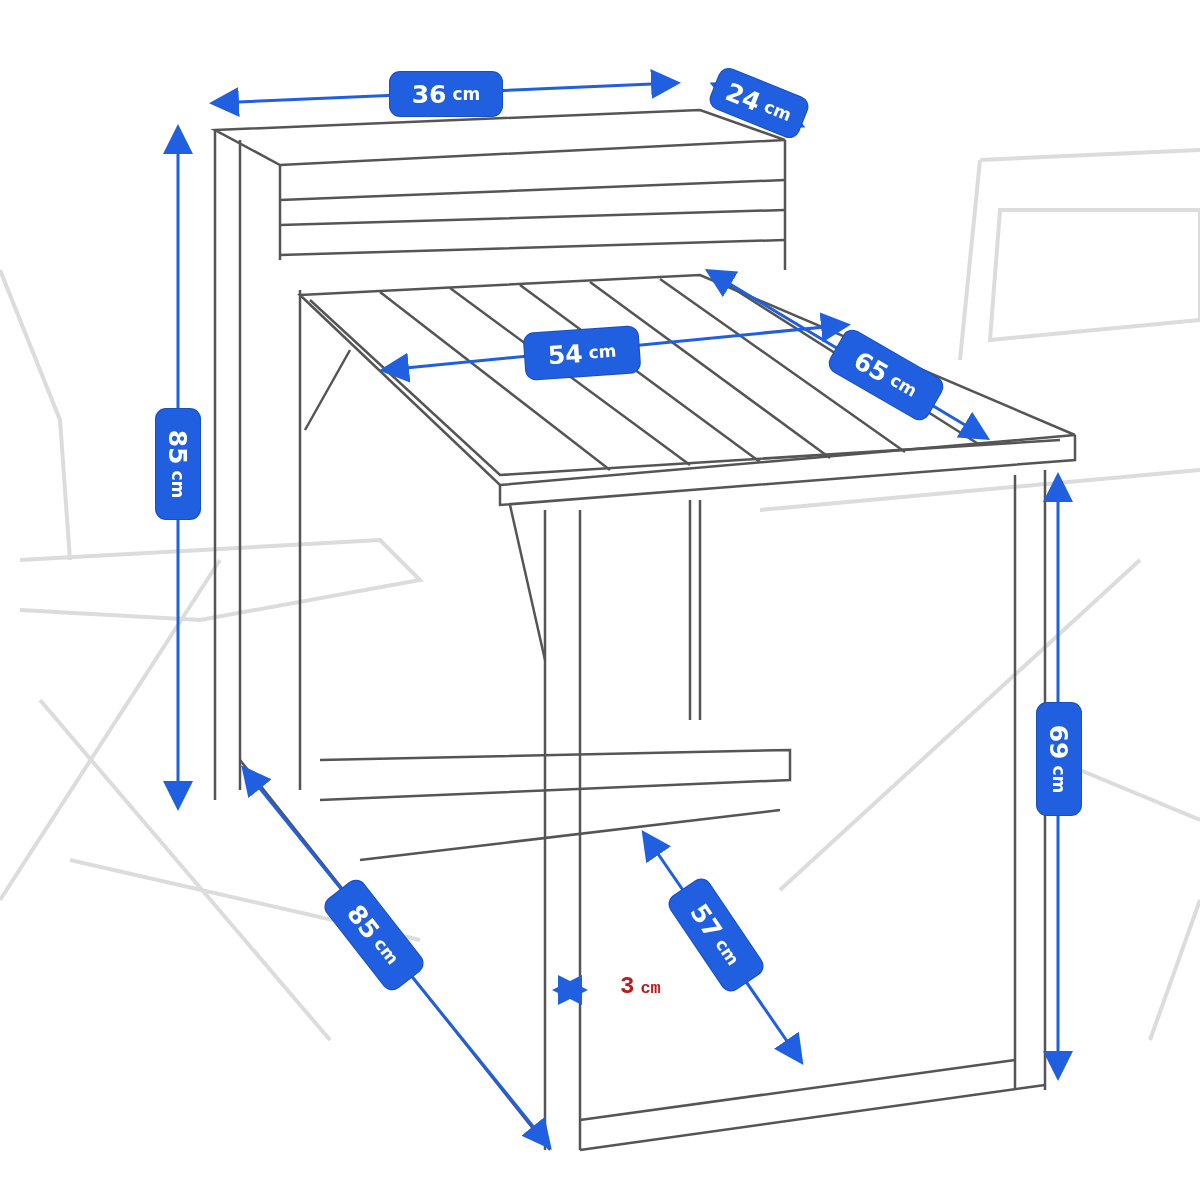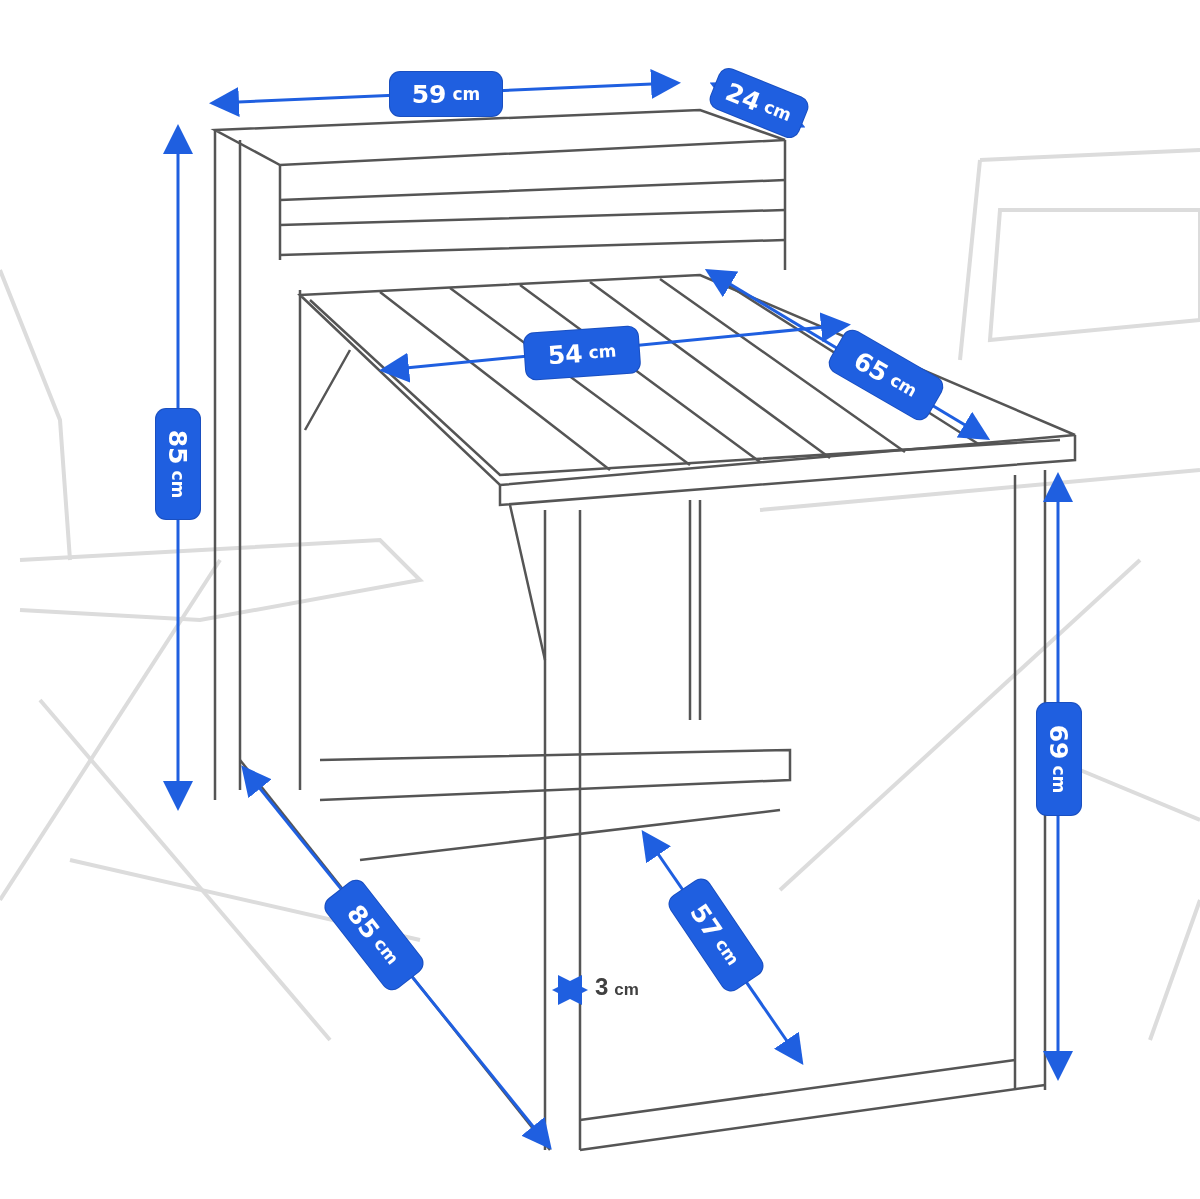--- a/index.html
+++ b/index.html
@@ -1,21 +1,21 @@
 <!DOCTYPE html>
 <html><head>
 <meta charset="utf-8">
 <style>
   html, body { margin:0; padding:0; background:#ffffff; }
   body { width:1200px; height:1199px; position:relative; overflow:hidden; font-family:"Liberation Sans", sans-serif; }
   svg.drawing { position:absolute; left:0; top:0; }
   .badge { position:absolute; background:#1f5fe0; color:#ffffff; border-radius:10px; font-weight:bold; display:flex; align-items:center; justify-content:center; white-space:nowrap; font-family:"DejaVu Sans", sans-serif; box-shadow:0 0 0 1px #1a4fc0; }
   .badge .num { font-size:25px; }
   .badge .unit { font-size:17px; margin-left:6px; }
-  .plain-label { position:absolute; color:#404040; font-weight:bold; font-family:Liberation Sans, sans-serif; font-size:24px; }
+  .plain-label { position:absolute; color:#b91c1c; font-weight:bold; font-family:Liberation Mono, monospace; font-size:24px;margin-left:25px; }
   .plain-label .unit { font-size:17px; margin-left:6px; }
 </style>
 </head>
 <body>
 
 <svg class="drawing" width="1200" height="1199" viewBox="0 0 1200 1199">
   <defs>
     <marker id="ah" markerWidth="10" markerHeight="10" refX="8" refY="5" orient="auto-start-reverse">
       <path d="M0,0 L10,5 L0,10 z" fill="#1f5fe0"></path>
     </marker>
@@ -69,21 +69,21 @@
     <line x1="385" y1="370" x2="845" y2="325" marker-start="url(#ah)" marker-end="url(#ah)"></line>
     <line x1="710" y1="272" x2="985" y2="437" marker-start="url(#ah)" marker-end="url(#ah)"></line>
     <line x1="1058" y1="478" x2="1058" y2="1075" marker-start="url(#ah)" marker-end="url(#ah)"></line>
     <line x1="245" y1="770" x2="548" y2="1145" marker-start="url(#ah)" marker-end="url(#ah)"></line>
     <line x1="645" y1="835" x2="800" y2="1060" marker-start="url(#ah)" marker-end="url(#ah)"></line>
     <line x1="558" y1="990" x2="582" y2="990" marker-start="url(#ah)" marker-end="url(#ah)"></line>
   </g>
 </svg>
 
 <div class="badge" style="left:390px;top:72px;width:112px;height:44px;">
-  <span class="num">59</span>
+  <span class="num">36</span>
     <span class="unit">cm</span>
 </div>
 <div class="badge" style="left:712px;top:82px;width:94px;height:42px;transform:rotate(22deg);">
   <span class="num">24</span>
     <span class="unit">cm</span>
 </div>
 <div class="badge" style="left:123px;top:442px;width:110px;height:44px;transform:rotate(90deg);">
   <span class="num">85</span>
     <span class="unit">cm</span>
 </div>

